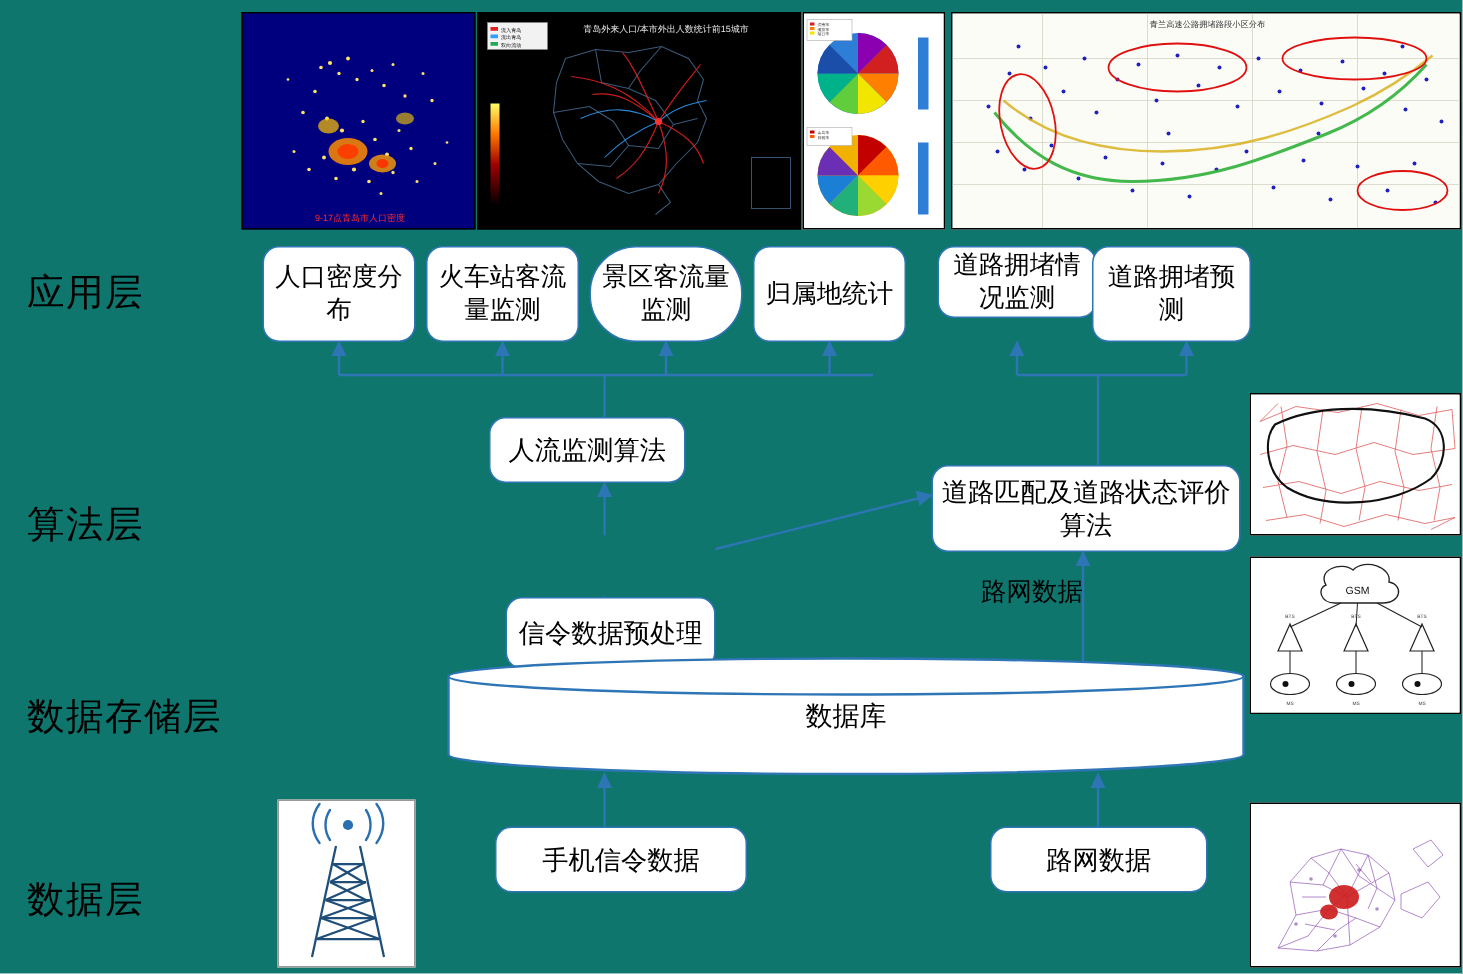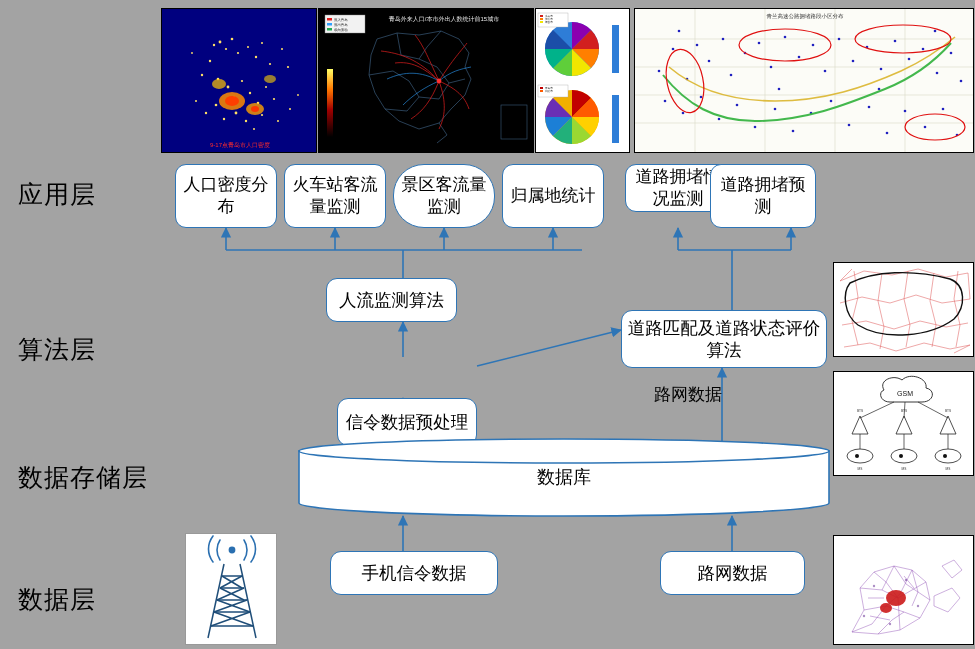--- a/index.html
+++ b/index.html
@@ -8,21 +8,21 @@
     background: #ffffff;
   }
   body {
     font-family: "Liberation Sans", sans-serif;
   }
   #stage {
     position: relative;
     width: 975px;
     height: 649px;
     overflow: hidden;
-    background: #a3a3a3;
+    background: #0f766e;
   }
   .layer-label {
     position: absolute;
     font-family: "Liberation Serif", serif;
     font-size: 25px;
     color: #000000;
     white-space: nowrap;
     letter-spacing: 1px;
   }
   .node {
@@ -456,21 +456,21 @@
   </div>
   <div class="node" style="left:393px; top:164px; width:102px; height:64px;border-radius:31px;">
     <span>景区客流量监测</span>
   </div>
   <div class="node" style="left:502px; top:164px; width:102px; height:64px;align-items:center;">
     <span>归属地统计</span>
   </div>
   <div class="node" style="left:625px; top:164px; width:106px; height:48px;">
     <span>道路拥堵情况监测</span>
   </div>
-  <div class="node" style="left:710px; top:164px; width:106px; height:64px;justify-content:center;">
+  <div class="node" style="left:728px; top:164px; width:106px; height:64px;justify-content:center;">
     <span>道路拥堵预测</span>
   </div>
 
   <div class="node mid" style="left:326px; top:278px; width:131px; height:44px;">
     <span>人流监测算法</span>
   </div>
   <div class="node mid" style="left:337px; top:354px; width:140px; height:48px;margin-top:44px;">
     <span>信令数据预处理</span>
   </div>
   <div class="node mid" style="left:621px; top:310px; width:206px; height:58px;">

